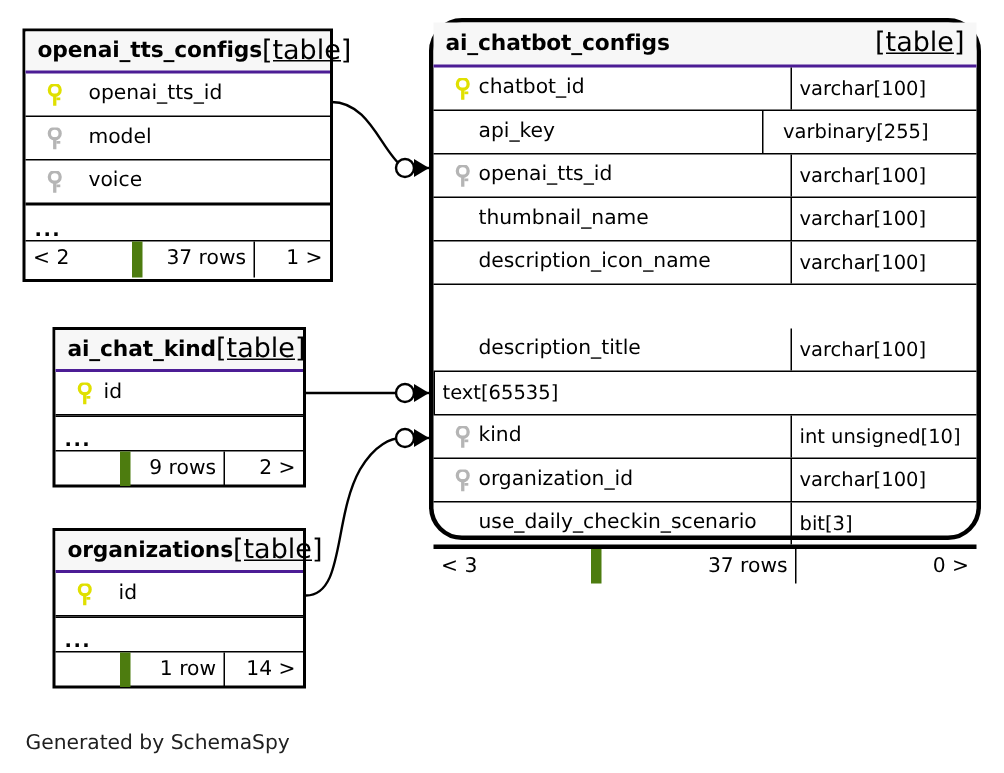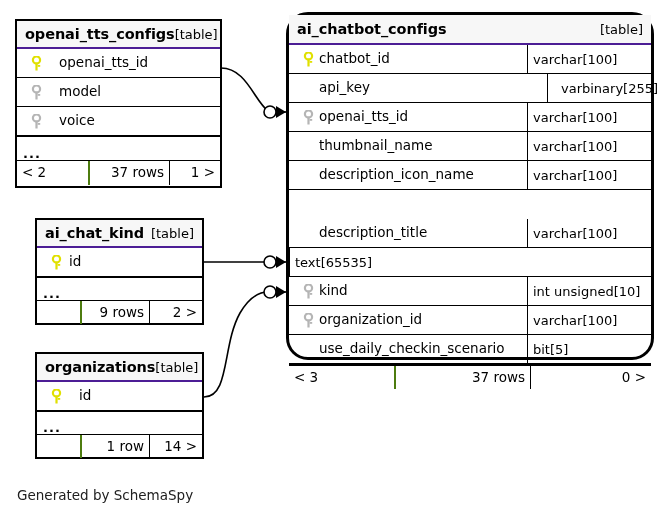--- a/index.html
+++ b/index.html
@@ -49,23 +49,24 @@
     padding: 0 8px;
     box-sizing: border-box;
   }
   .tbl-name {
     font-weight: bold;
     font-size: 14.5px;
     letter-spacing: -0.1px;
     white-space: nowrap;
   }
   .tbl-tag {
-    font-size: 13px;
+    font-size: 18px;
     color: #000000;
     white-space: nowrap;
+    text-decoration: underline;
   }
   .tbl-row {
     display: flex;
     align-items: stretch;
     border-bottom: 1px solid #000000;
     box-sizing: border-box;
   }
   .tbl-row:last-child { border-bottom: none; }
   .col-name {
     display: flex;
@@ -118,21 +119,21 @@
   }
   .foot-cell {
     display: flex;
     align-items: center;
     box-sizing: border-box;
     height: 100%;
     padding: 0 5px;
     white-space: nowrap;
   }
   .foot-prev { justify-content: flex-start; }
-  .foot-rows { justify-content: flex-end; border-left: 2px solid #4d7c0f; }
+  .foot-rows { justify-content: flex-end; border-left: 7px solid #4d7c0f; }
   .foot-next { justify-content: flex-end; border-left: 1px solid #000000; }
 
   .footer-note {
     position: absolute;
     z-index: 3;
     font-size: 13.5px;
     color: #202020;
     white-space: nowrap;
   }
   svg.keyicon { display: block; }
@@ -185,21 +186,21 @@
         <span class="col-label">chatbot_id</span>
       </div>
       <div class="col-type" style="width:124px;">varchar[100]</div>
     </div>
 
     <div class="tbl-row" style="height:29px;">
       <div class="col-name">
         <span class="keyslot"></span>
         <span class="col-label">api_key</span>
       </div>
-      <div class="col-type" style="width:104px;padding-left:13px;">varbinary[255]</div>
+      <div class="col-type" style="width:143px;padding-left:13px;">varbinary[255]</div>
     </div>
 
     <div class="tbl-row" style="height:29px;">
       <div class="col-name">
         <span class="keyslot">
           <svg class="keyicon" width="11" height="15" viewBox="0 0 11 15">
             <circle cx="5.5" cy="4" r="3.6" fill="none" stroke="#b5b5b5" stroke-width="2.2"></circle>
             <rect x="4.4" y="6.5" width="2.2" height="8" fill="#b5b5b5"></rect>
             <rect x="6.6" y="9" width="2.6" height="1.8" fill="#b5b5b5"></rect>
           </svg>
@@ -263,21 +264,21 @@
         <span class="col-label">organization_id</span>
       </div>
       <div class="col-type" style="width:124px;">varchar[100]</div>
     </div>
 
     <div class="tbl-row" style="height:29px;">
       <div class="col-name">
         <span class="keyslot"></span>
         <span class="col-label">use_daily_checkin_scenario</span>
       </div>
-      <div class="col-type" style="width:124px;">bit[5]</div>
+      <div class="col-type" style="width:124px;">bit[3]</div>
     </div>
 
     <div class="tbl-footer" style="height:25px; border-top:2px solid #000;">
       <div class="foot-cell foot-prev" style="width:105px;">&lt; 3</div>
       <div class="foot-cell foot-rows" style="width:136px;">37 rows</div>
       <div class="foot-cell foot-next" style="flex:1 1 auto;">0 &gt;</div>
     </div>
   </div>
 
   <div class="table-box" style="left:15px; top:19px; width:207px; height:169px;">

